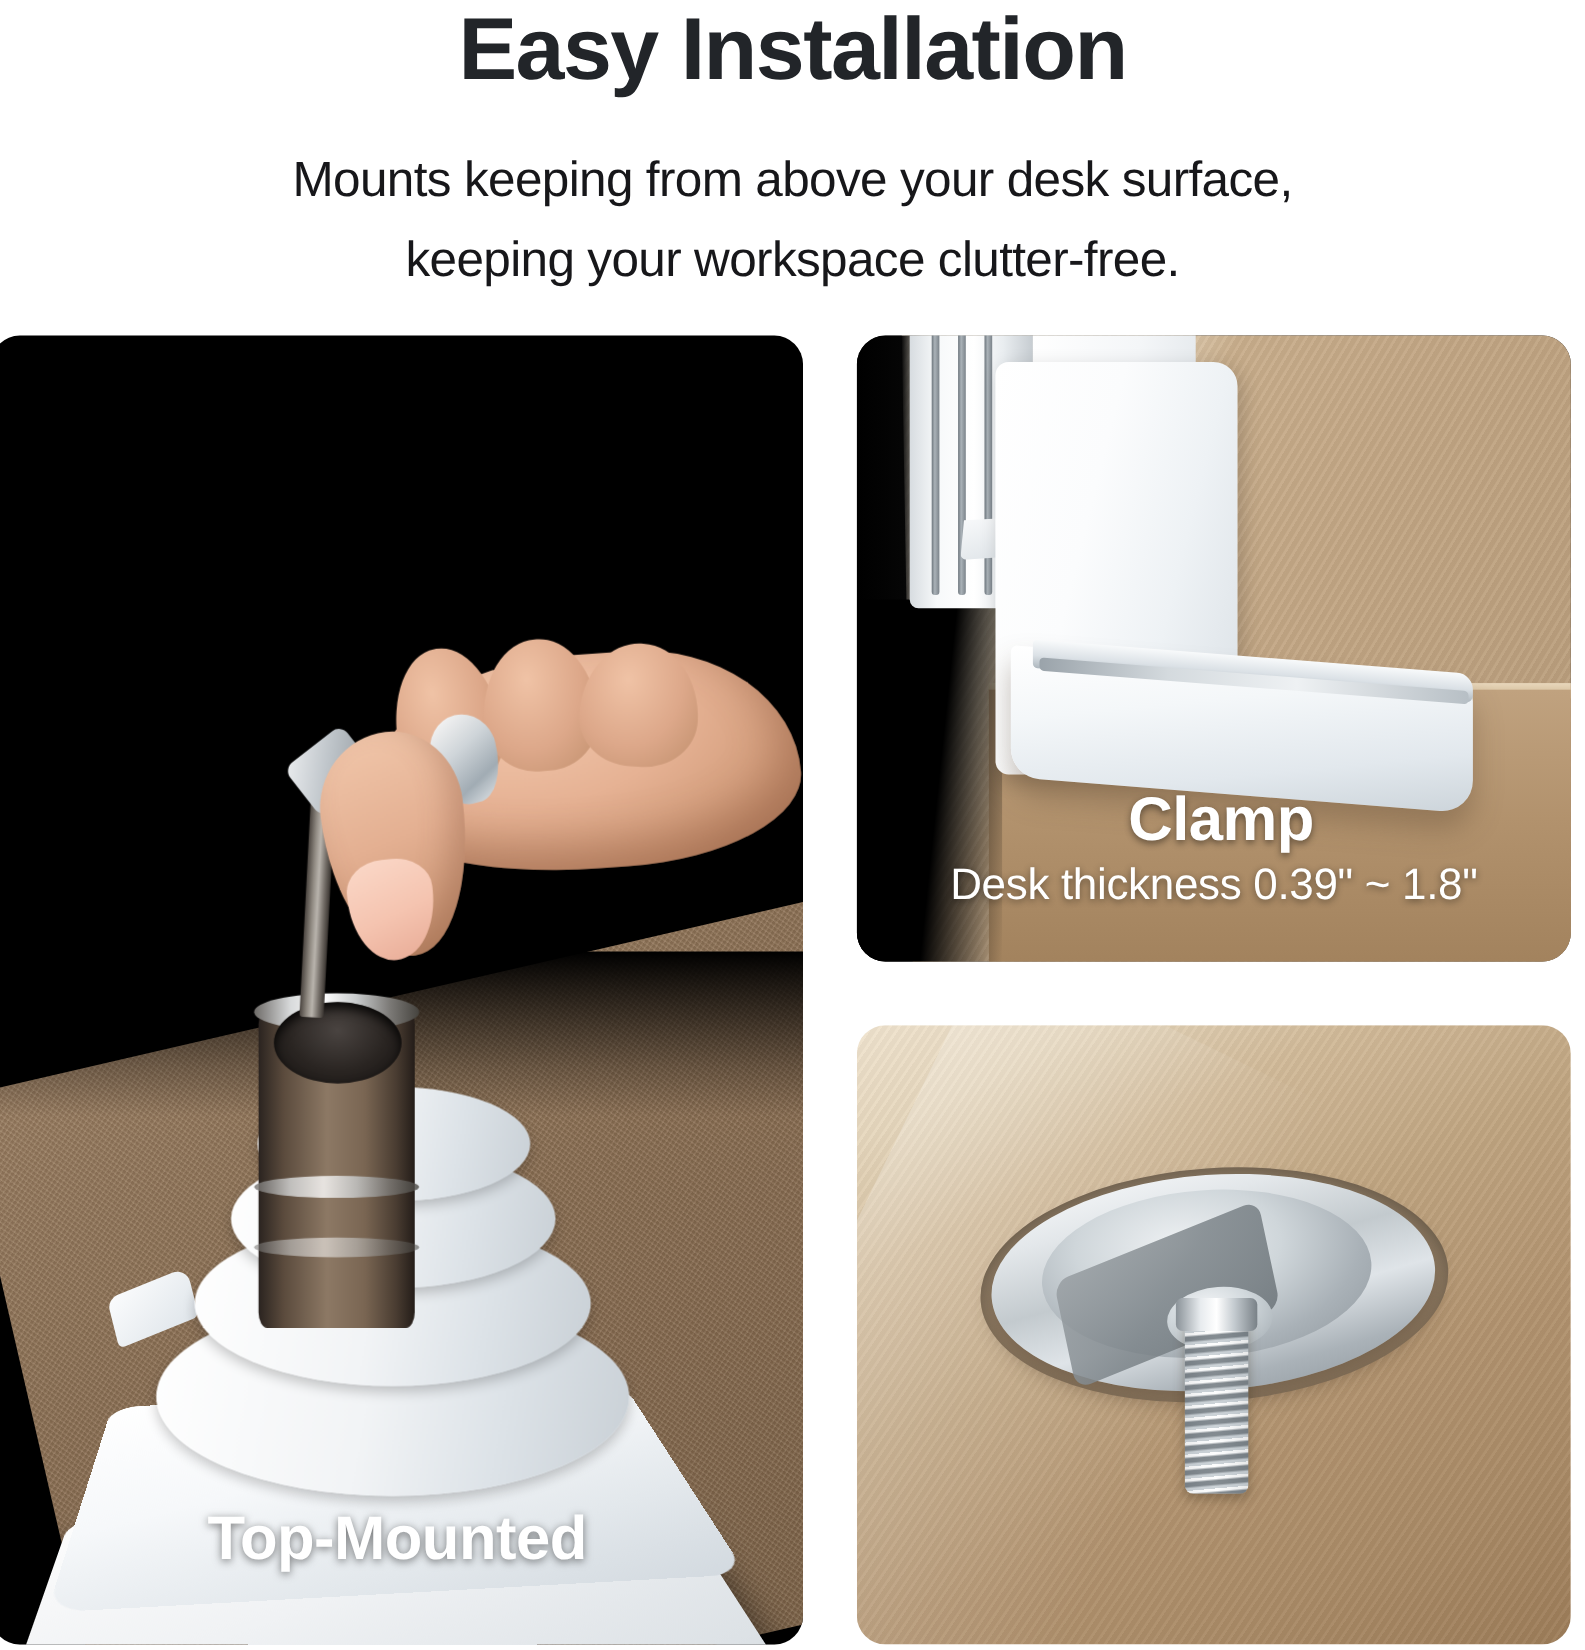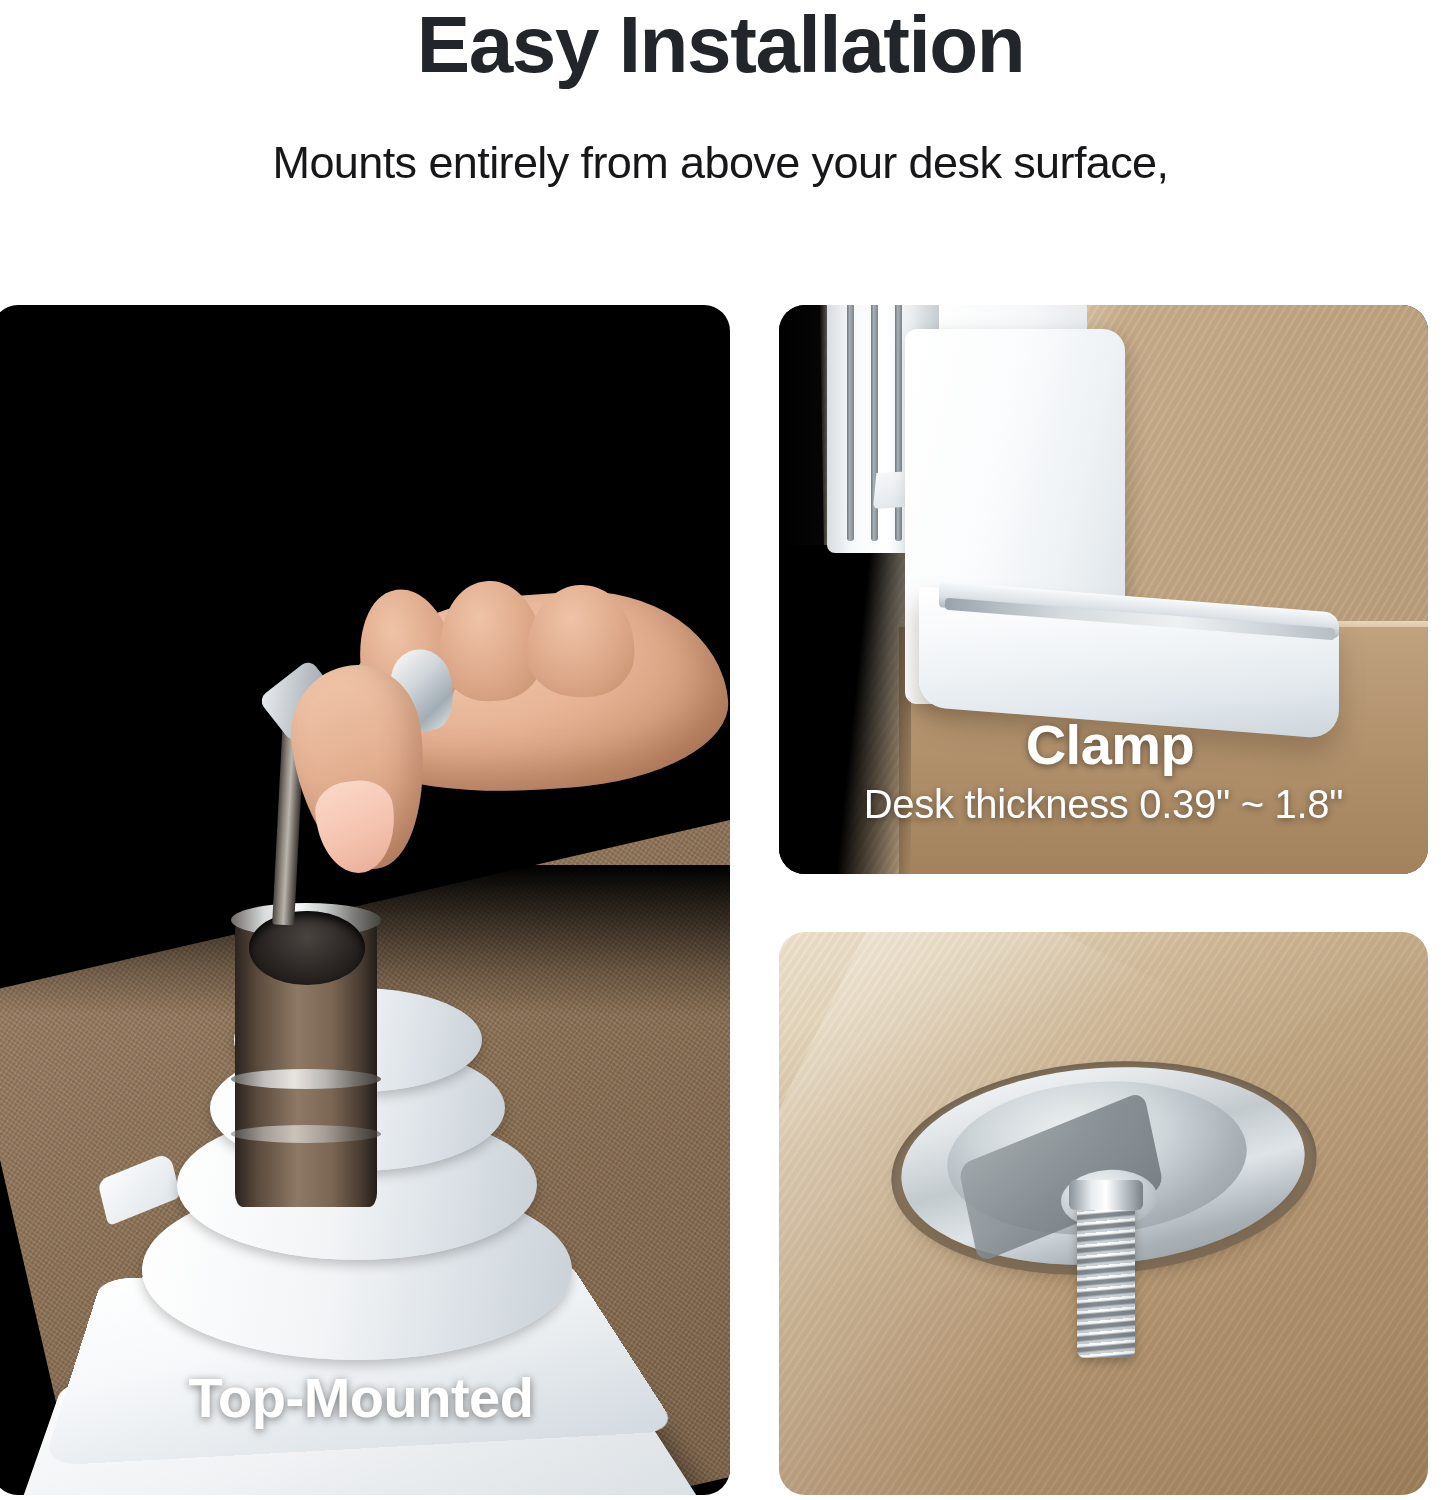--- a/index.html
+++ b/index.html
@@ -487,21 +487,22 @@
   }
 </style>
 </head>
 <body>
 
 <div class="page">
 
   <div class="header">
     <div class="page-title">Easy Installation</div>
     <div class="subtitle">
-      <div>Mounts entirely from above your desk surface,</div>
+      <div>Mounts keeping from above your desk surface,</div>
+      <div>keeping your workspace clutter-free.</div>
     </div>
   </div>
 
   <div class="panel panel-topmounted">
 
     <div class="tm-desk"></div>
     <div class="tm-desk-fade"></div>
 
     <div class="tm-base">
       <div class="tm-base-plate"></div>

